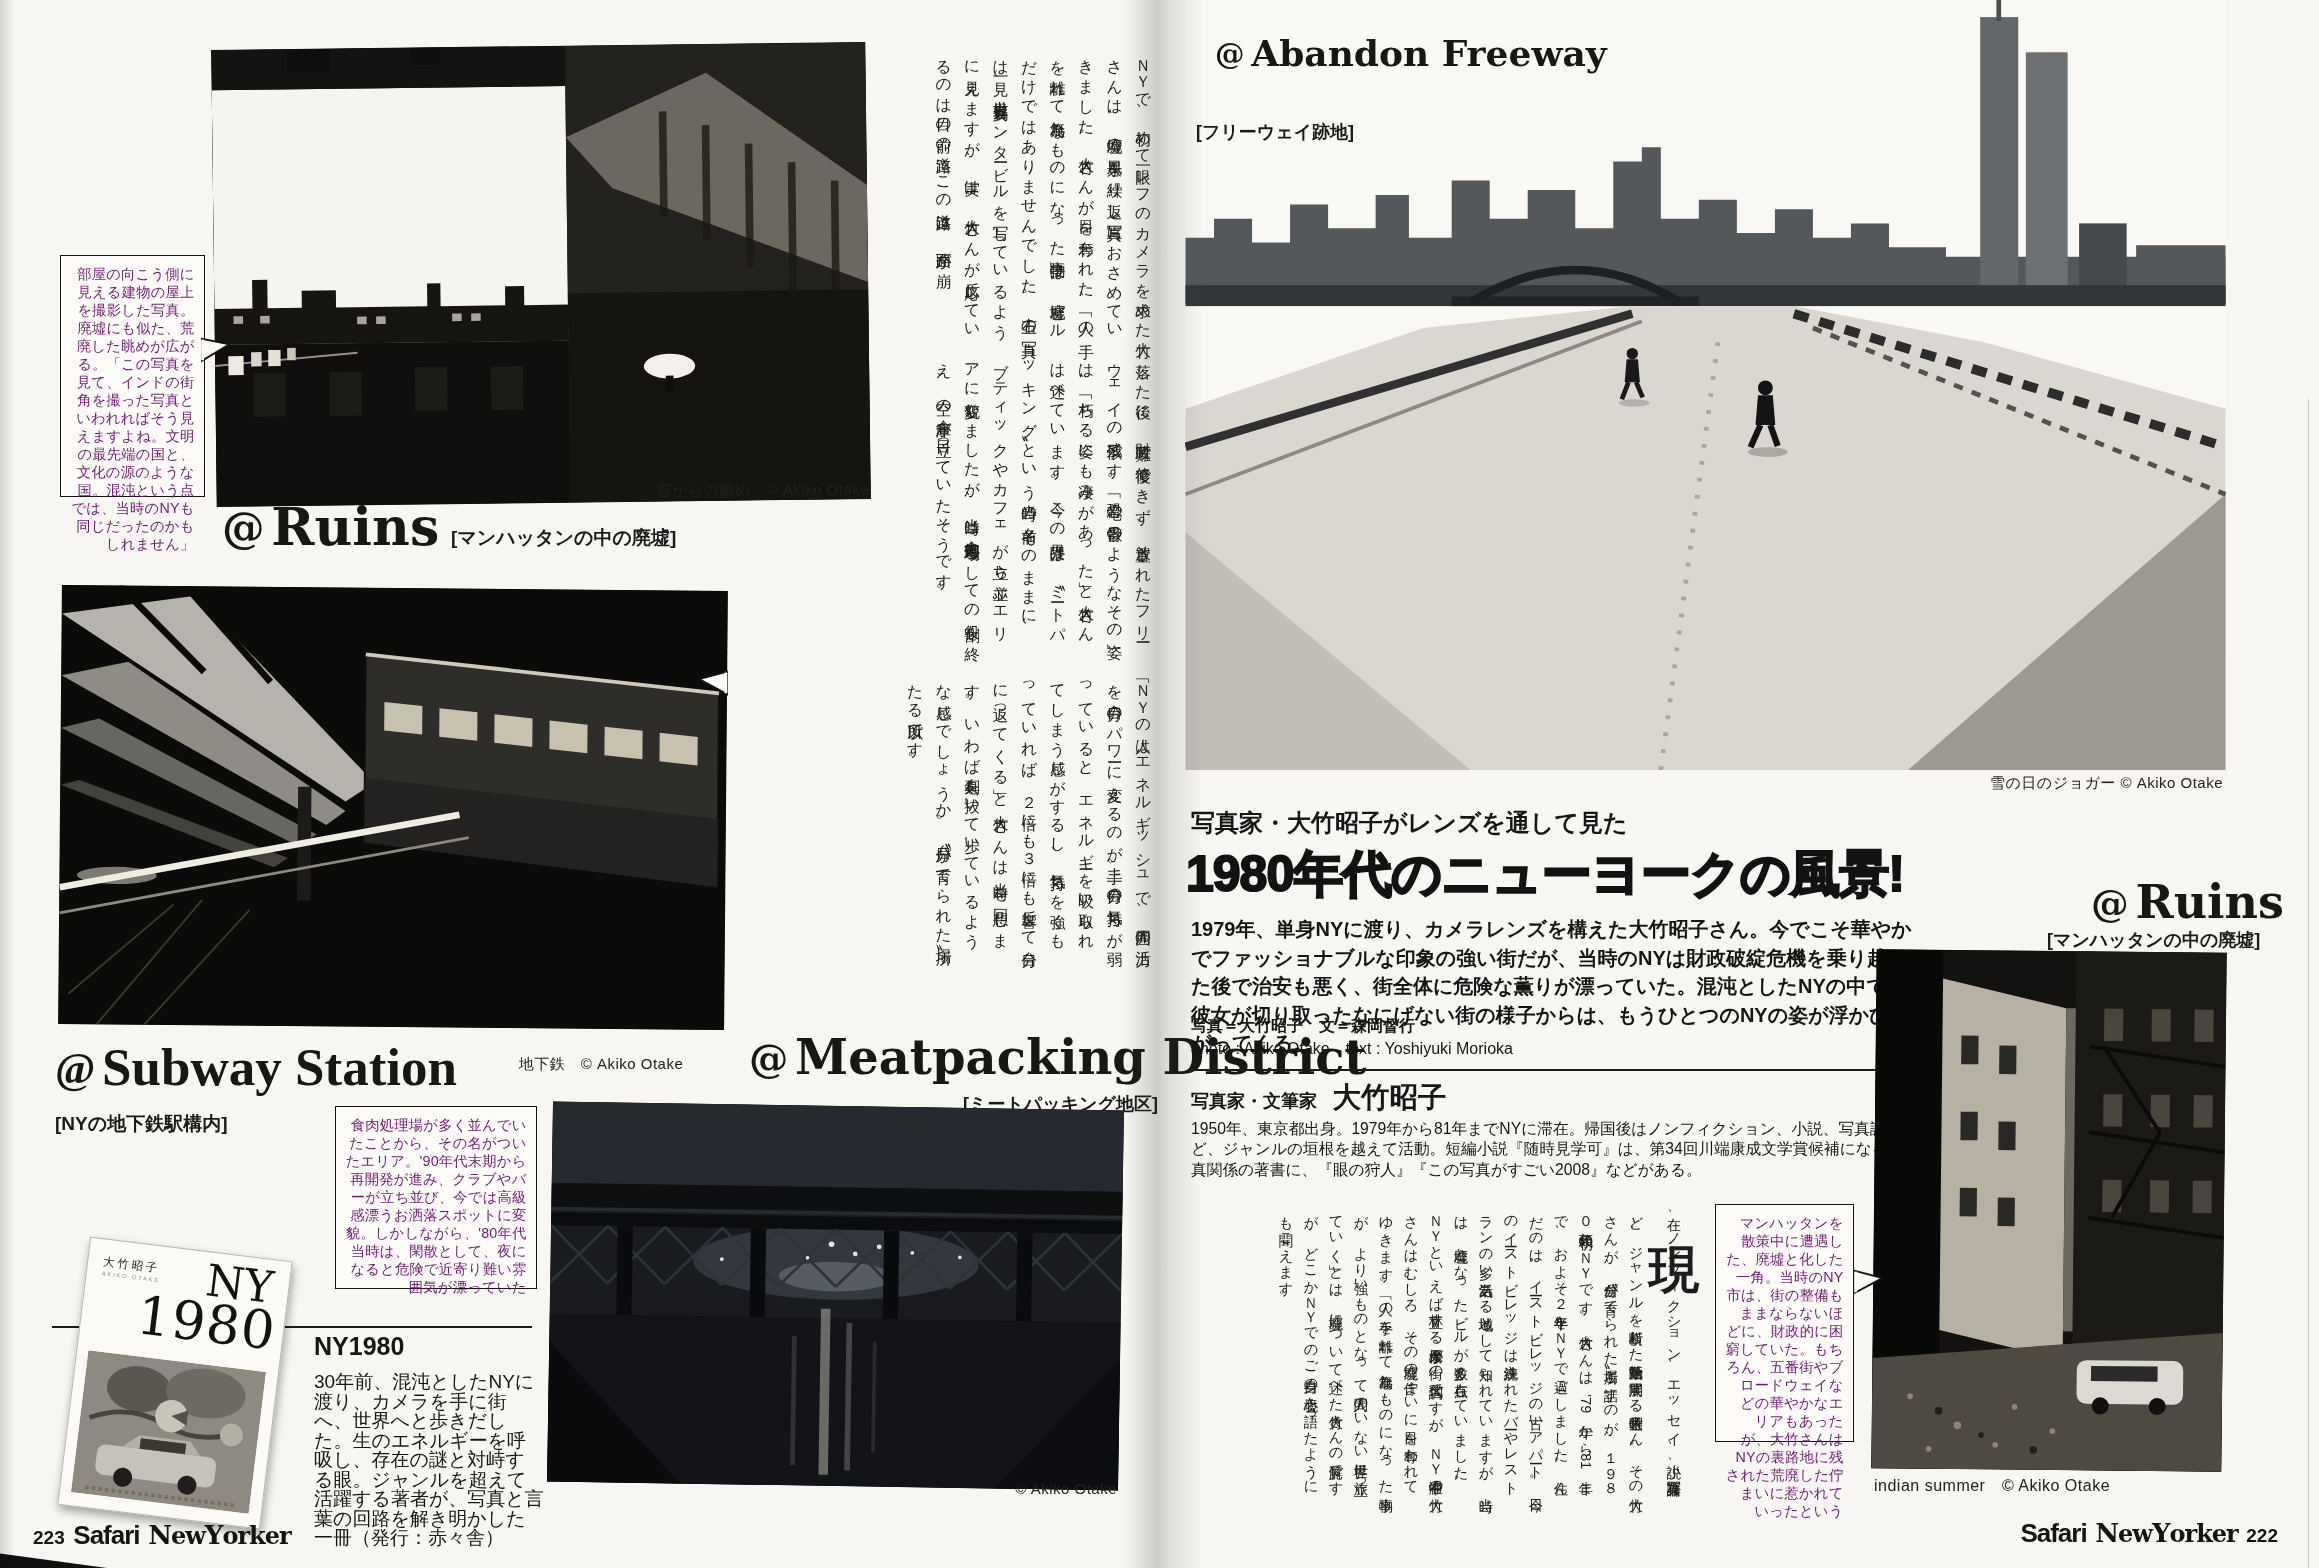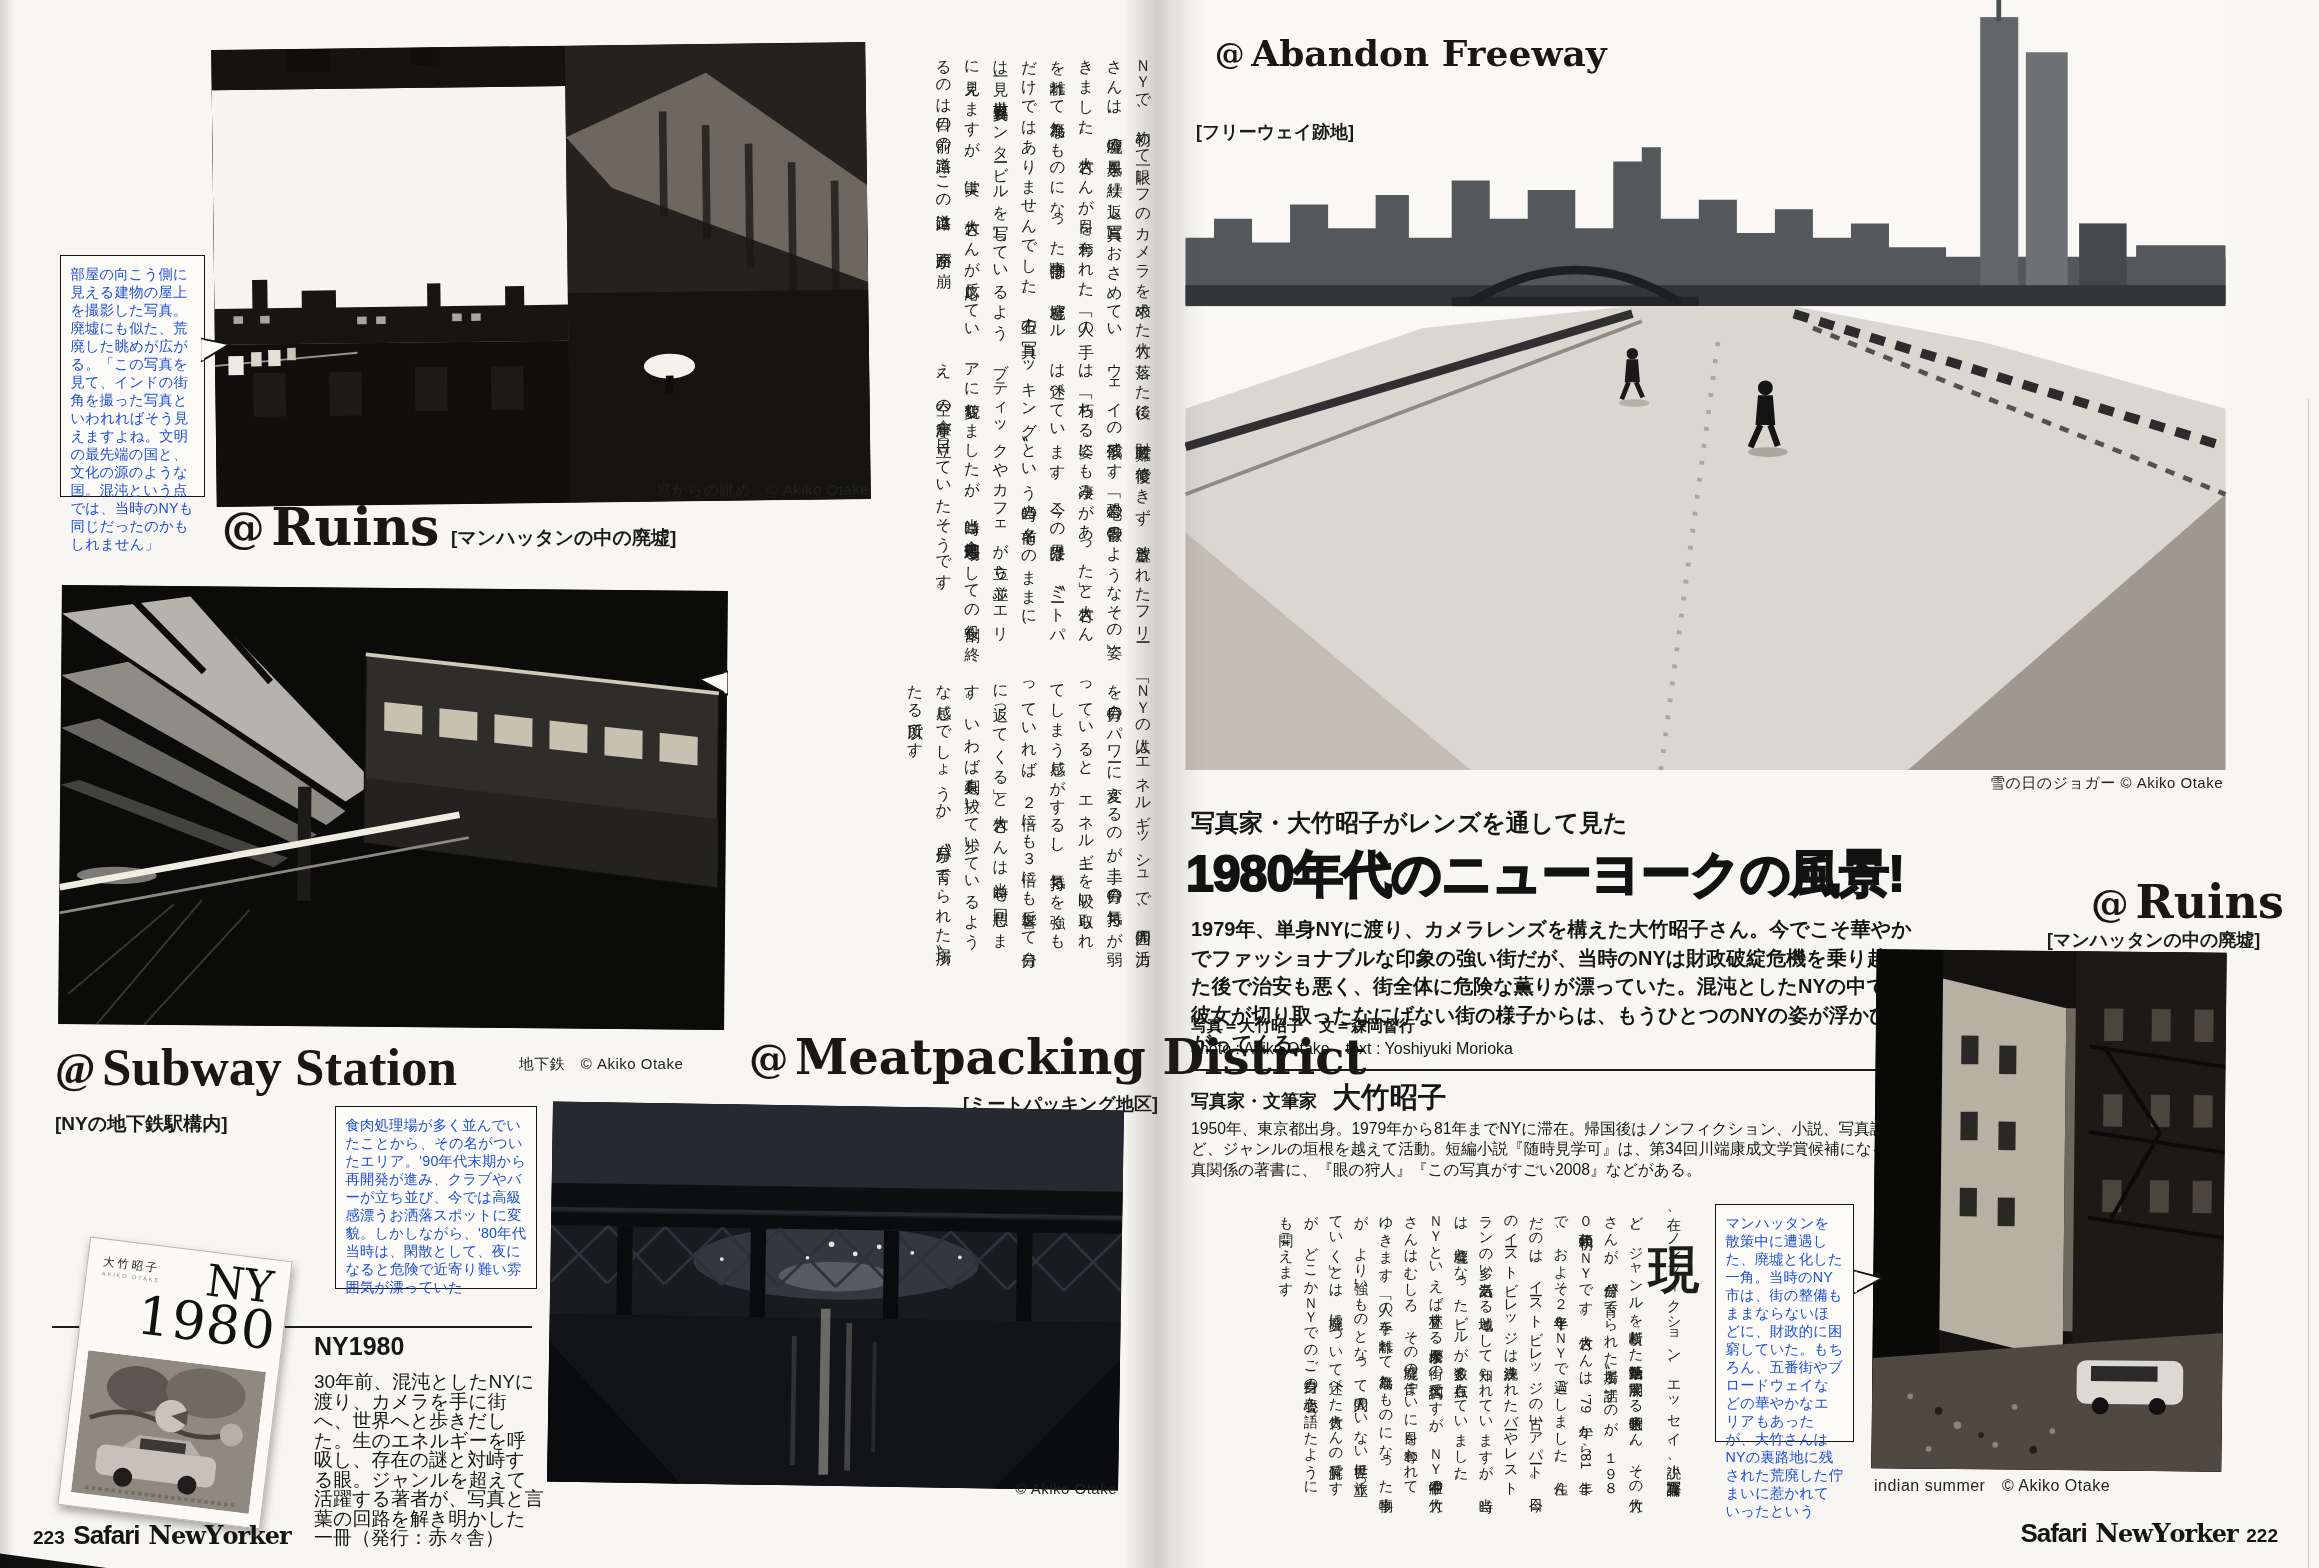--- a/index.html
+++ b/index.html
@@ -13,21 +13,21 @@
   .rot-06{transform:rotate(0.6deg);}
   .slab{font-family:"DejaVu Serif",serif;font-weight:bold;color:#181716;letter-spacing:0px;white-space:nowrap;}
   .at{display:inline-block;font-size:0.82em;margin-right:6.7px;transform:translateY(-1.9px);}
   .jsub{font-family:"Liberation Sans",sans-serif;font-weight:bold;color:#1a1a1a;white-space:nowrap;}
   .caption{font-size:15px;color:#222;letter-spacing:0.5px;white-space:nowrap;}
   .vtext{writing-mode:vertical-rl;text-orientation:mixed;color:#1c1c1c;text-align:justify;}
   .vbody{font-size:15.7px;line-height:28.5px;letter-spacing:1px;}
   .vbody2{font-size:14.3px;line-height:25px;letter-spacing:0.2px;}
   .dropcap{font-size:51px;font-weight:bold;line-height:53px;letter-spacing:0;}
   .note{border:1.9px solid #141414;background:#fcfbf8;padding:8.6px 9.5px;font-size:14.3px;line-height:18px;
-        color:#1d4ed8;letter-spacing:0.2px;}
+        color:#701a75;letter-spacing:0.2px;text-align:right;}
   .bigtitle{font-weight:bold;-webkit-text-stroke:2.1px #121212;color:#121212;letter-spacing:-1px;white-space:nowrap;}
   .lead{font-weight:bold;font-size:20px;line-height:28.5px;color:#151515;}
   .rule{background:#1c1c1c;height:1.9px;}
   .brand{display:flex;align-items:baseline;gap:8.6px;color:#141414;}
   .brand .num{font-size:19px;font-weight:bold;}
   .brand .sans{font-size:26px;font-weight:bold;letter-spacing:-1px;font-family:"Liberation Sans",sans-serif;}
   .brand .serif{font-family:"DejaVu Serif",serif;font-weight:bold;letter-spacing:-1px;}
   .brand .serif .cap{font-size:26px;}
   .brand .serif .low{font-size:24px;}
   .gutter{background:linear-gradient(to right,rgba(0,0,0,0) 0%,rgba(60,55,50,0.22) 42%,rgba(60,55,50,0.12) 58%,rgba(0,0,0,0) 100%);}

